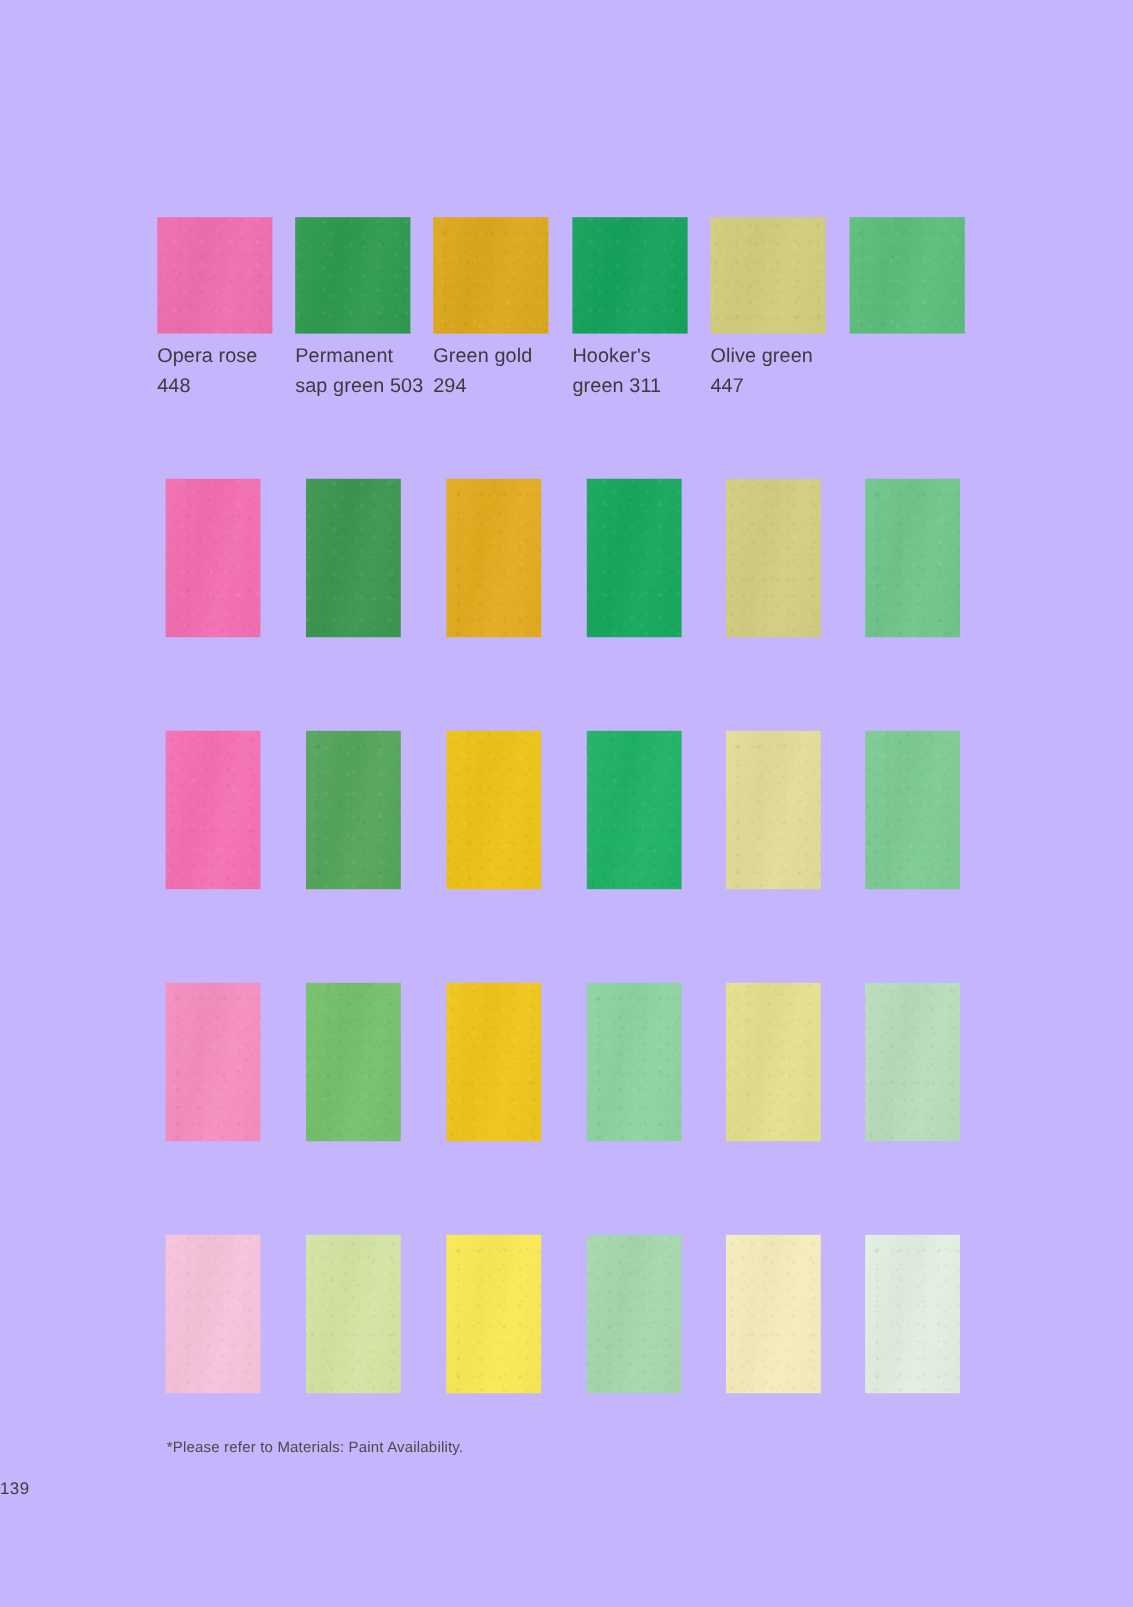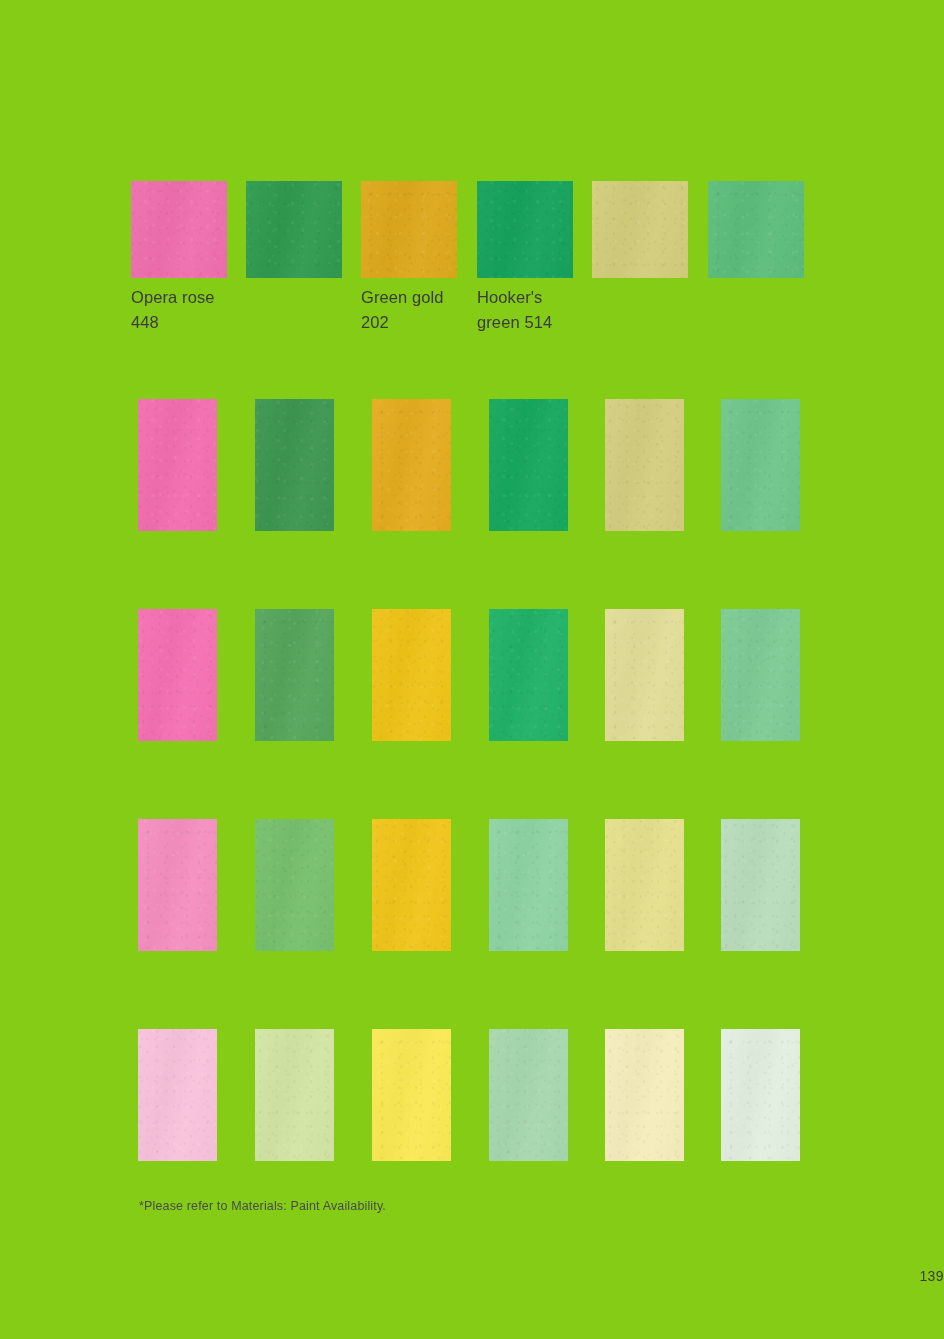--- a/index.html
+++ b/index.html
@@ -13,21 +13,21 @@
     height: 1339px;
     position: relative;
     font-family: "Liberation Sans", "DejaVu Sans", sans-serif;
     color: #3a3a3a;
     overflow: hidden;
   }
 
   .page {
     position: absolute;
     inset: 0;
-    background: #84cc16;
+    background: #c4b5fd;
   }
 
   
   .header-grid {
     position: absolute;
     left: 131px;
     top: 181px;
     width: 700px;
   }
   .header-col {
@@ -95,24 +95,24 @@
     position: absolute;
     left: 139px;
     top: 1198px;
     font-size: 12.5px;
     line-height: 17px;
     letter-spacing: .15px;
     color: #4a4a4a;
   }
   .folio {
     position: absolute;
-    top: 1268px;
+    top: 1232px;
     left: 0;
     width: 944px;
-    text-align: right;
+    text-align: left;
     font-size: 14px;
     letter-spacing: .4px;
     color: #3b3b3b;
   }
 </style>
 </head>
 <body>
 
 <div class="page">
 
@@ -122,40 +122,42 @@
       <div class="header-swatch" style="background: rgb(240, 111, 175);">
           <span class="grain"></span>
         </div>
       <div class="header-label">Opera rose 448</div>
     </div>
 
     <div class="header-col" style="left:115px">
       <div class="header-swatch" style="background: rgb(48, 155, 79);">
           <span class="grain b"></span>
         </div>
+      <div class="header-label">Permanent sap green 503</div>
     </div>
 
     <div class="header-col" style="left:230px">
       <div class="header-swatch" style="background: rgb(221, 169, 28);">
           <span class="grain c"></span>
         </div>
-      <div class="header-label">Green gold 202</div>
+      <div class="header-label">Green gold 294</div>
     </div>
 
     <div class="header-col" style="left:346px">
       <div class="header-swatch" style="background: rgb(22, 163, 92);">
           <span class="grain"></span>
         </div>
-      <div class="header-label">Hooker's green 514</div>
+      <div class="header-label">Hooker's green 311</div>
     </div>
 
     <div class="header-col" style="left:461px">
       <div class="header-swatch" style="background: rgb(211, 205, 124);">
           <span class="grain b"></span>
         </div>
+      <div class="header-label">Olive green 447</div>
     </div>
 
     <div class="header-col" style="left:577px">
       <div class="header-swatch" style="background: rgb(93, 190, 123);">
           <span class="grain c"></span>
         </div>
     </div>
 
   </div>
 

